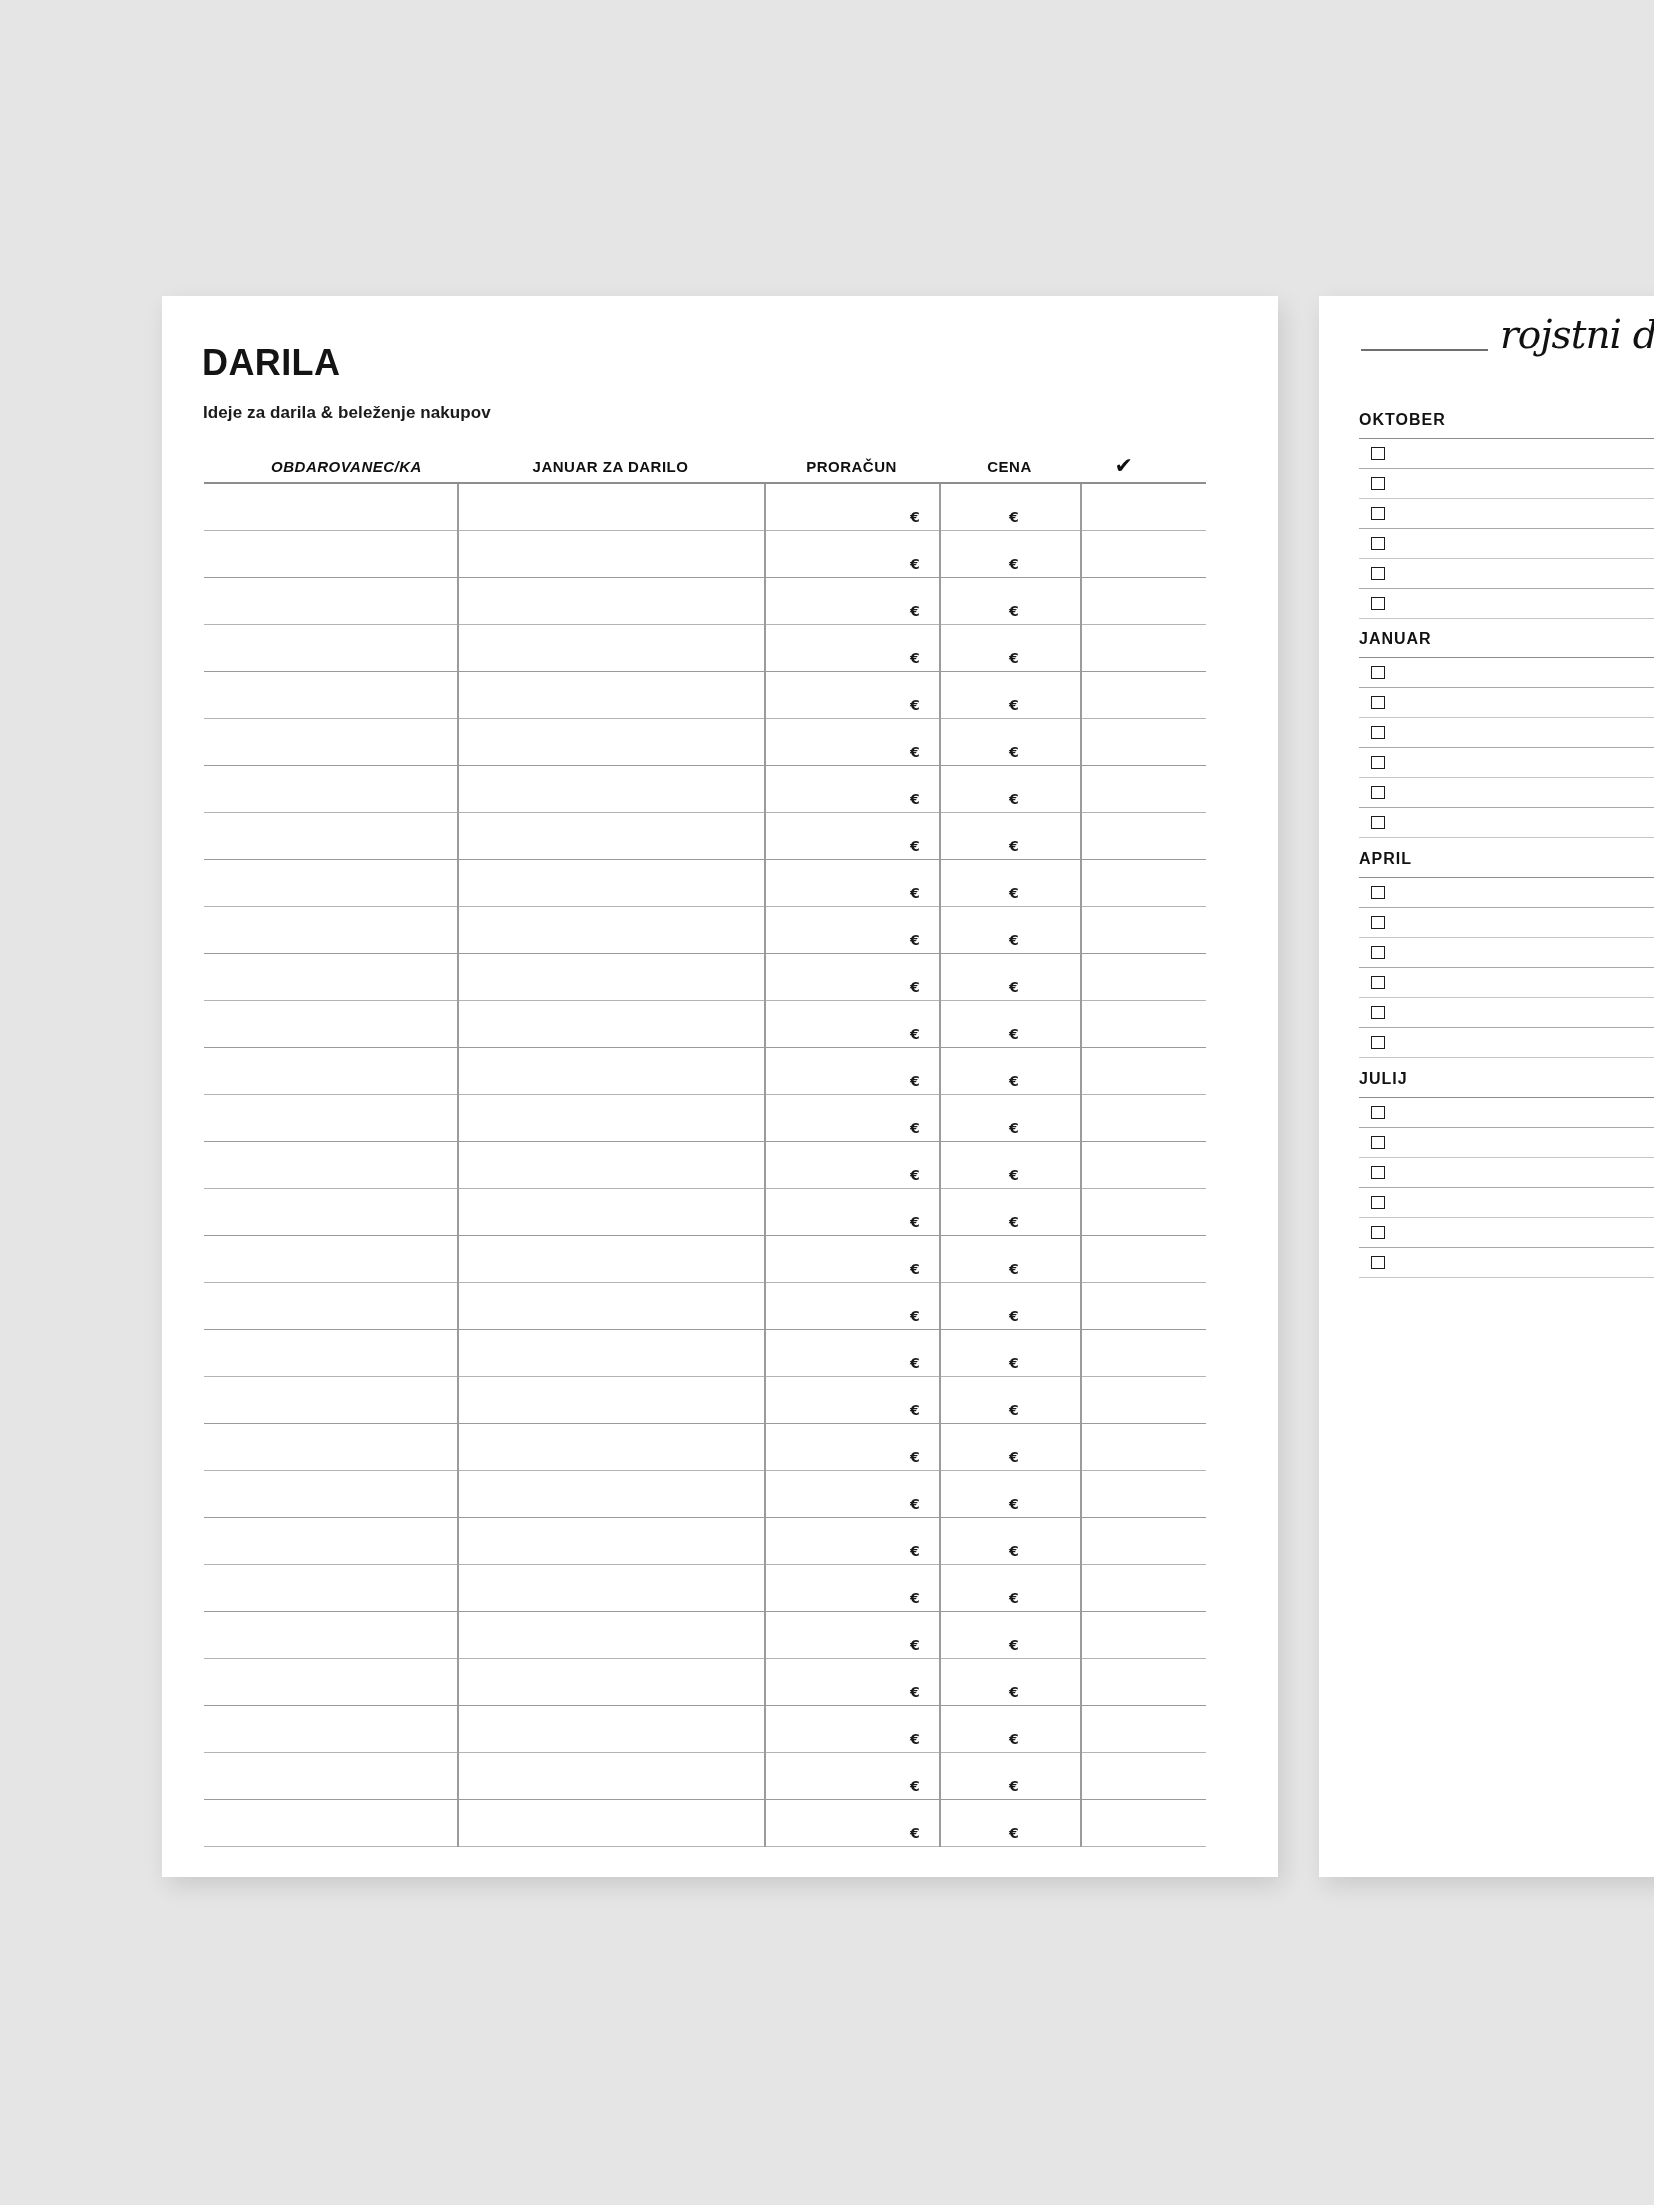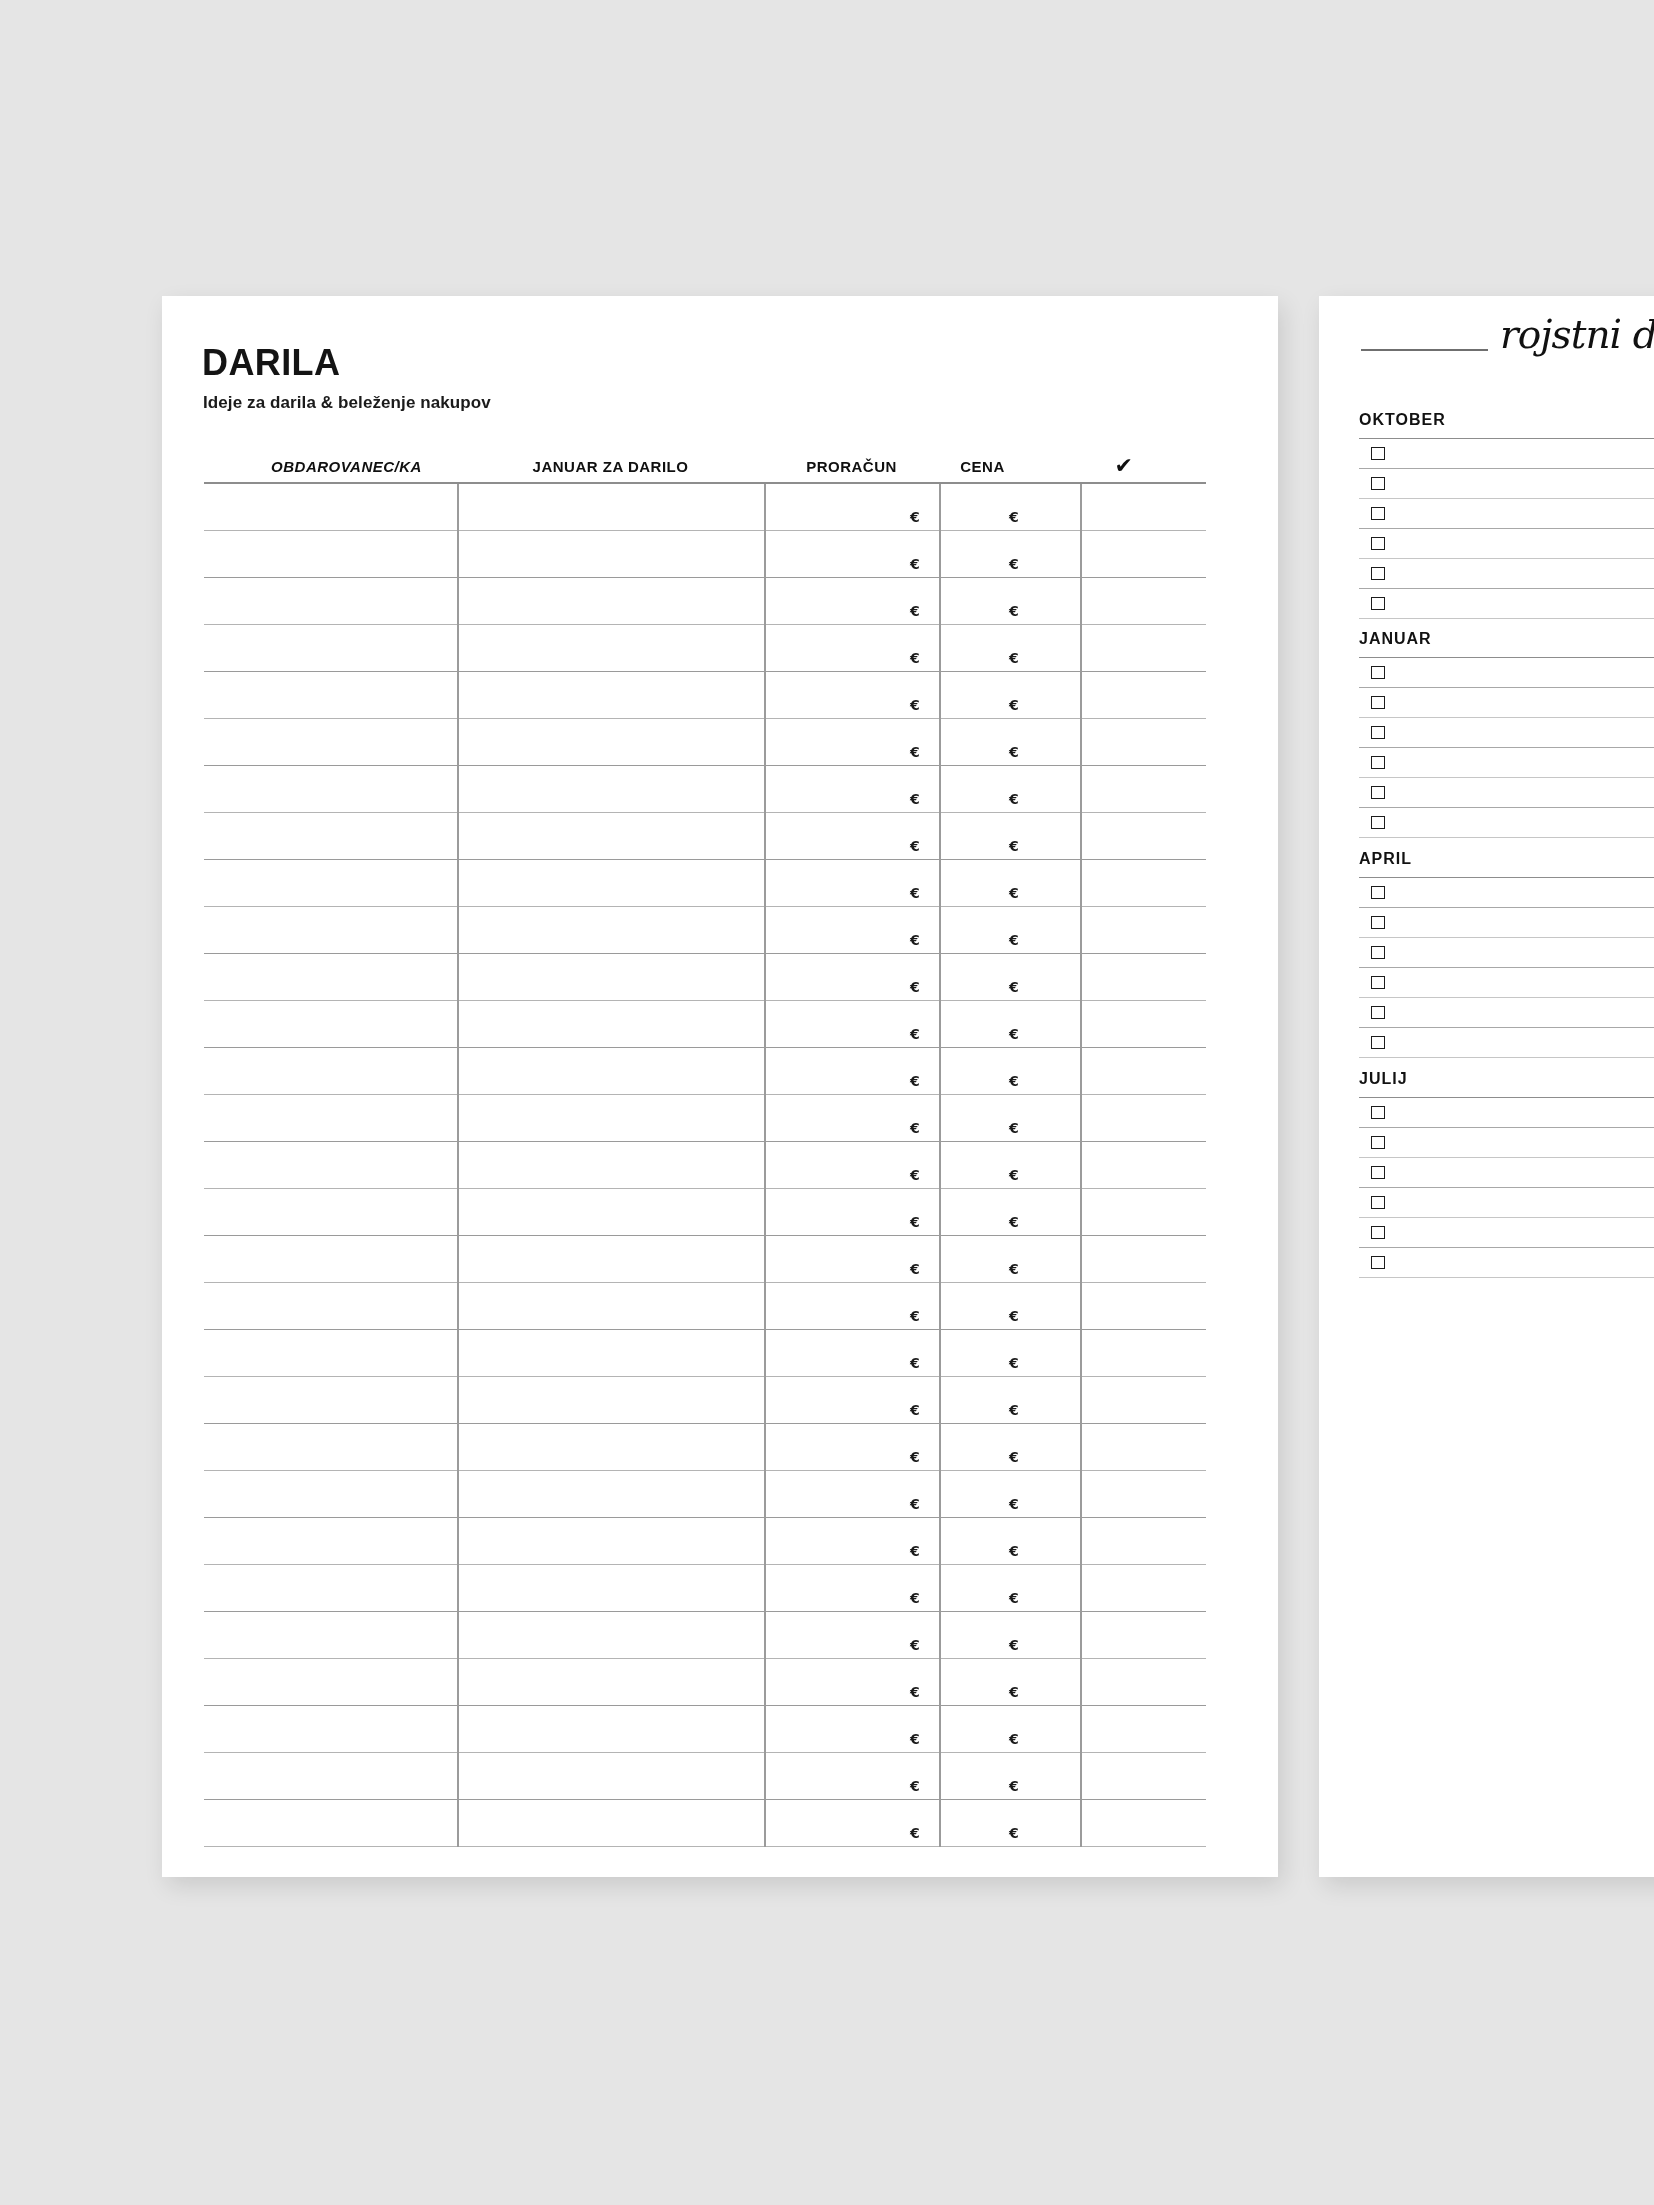--- a/index.html
+++ b/index.html
@@ -41,21 +41,21 @@
     top: 49px;
     font-size: 36px;
     font-weight: 700;
     letter-spacing: 0.4px;
     color: #141414;
     line-height: 1;
   }
   .gift-subtitle {
     position: absolute;
     left: 41px;
-    top: 98px;
+    top: 108px;
     font-size: 17px;
     font-weight: 600;
     color: #1b1b1b;
     letter-spacing: 0.1px;
     line-height: 1;
   }
 
   
   .gift-table {
     position: absolute;
@@ -175,21 +175,21 @@
   <div class="gift-title">DARILA</div>
 
   <div class="gift-subtitle">Ideje za darila &amp; beleženje nakupov</div>
 
   <div class="gift-table">
 
     <div class="gift-head">
       <div class="hcell" style="left:16px;    width:253px;font-style:italic;">OBDAROVANEC/KA</div>
       <div class="hcell" style="left:253px; width:307px;">JANUAR ZA DARILO</div>
       <div class="hcell" style="left:560px; width:175px;">PRORAČUN</div>
-      <div class="hcell" style="left:708px; width:141px;margin-top:44px;">CENA</div>
+      <div class="hcell" style="left:735px; width:141px;margin-top:44px;">CENA</div>
       <div class="hcell check" style="left:876px; width:88px;">✔</div>
     </div>
 
     <div class="gift-body" id="gift-body">
 
     <div class="grow">
           <div style="position: absolute; left: 5.3px; bottom: 5.3px; font-size: 14px;"></div>
           <div style="position: absolute; left: 260px; bottom: 5.3px; font-size: 14px;"></div>
           <div class="euro" style="left: 706px;">€</div>
           <div class="euro" style="left: 805px;">€</div>

